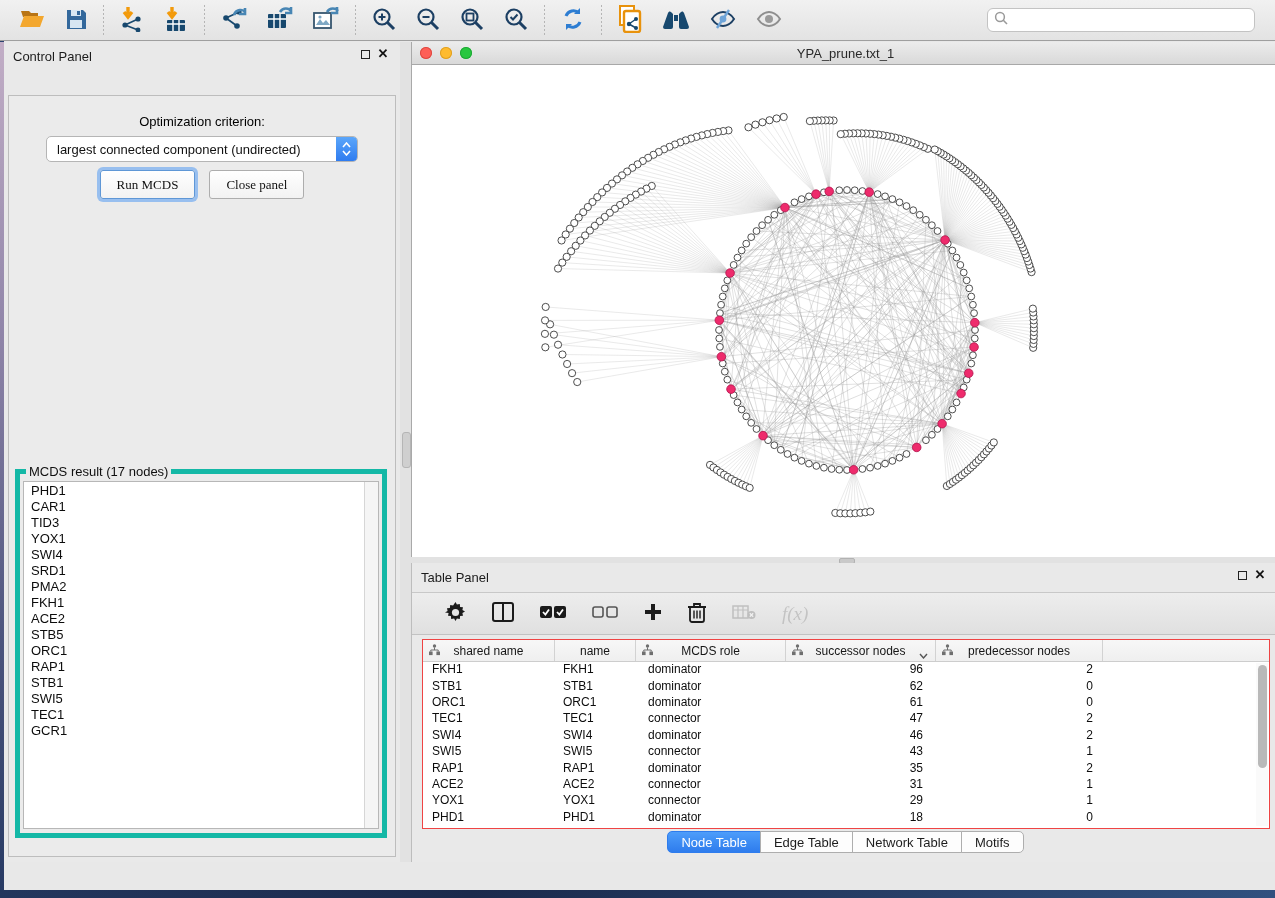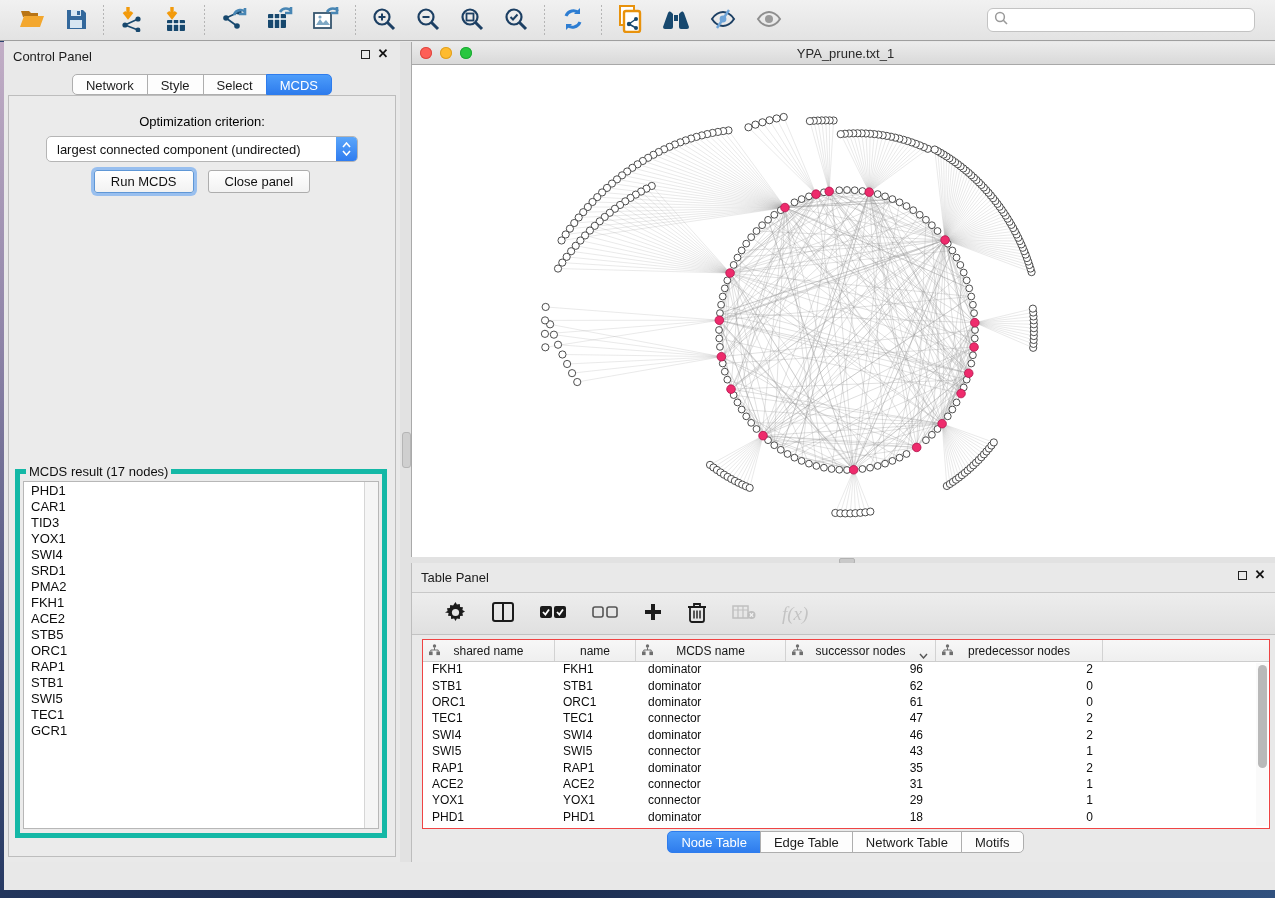--- a/index.html
+++ b/index.html
@@ -28,21 +28,21 @@
   .seg-tab:first-child{border-radius:5px 0 0 5px;margin-left:0;}
   .seg-tab:last-child{border-radius:0 5px 5px 0;}
   .seg-tab.active{background:linear-gradient(#4d9dfa,#2e7ced);border-color:#2e7ced;color:#fff;}
 
   .cp-content{position:absolute;left:4px;right:4px;top:53px;bottom:5px;border:1px solid #bdbdbd;background:#ebebeb;}
   .opt-label{position:absolute;top:18px;width:100%;text-align:center;font-size:13px;color:#000000;}
   .dropdown{position:absolute;left:37px;right:37px;top:40px;height:24px;background:#fff;border:1px solid #b5b5b5;border-radius:5px;display:flex;align-items:center;cursor:pointer;}
   .dropdown .dd-val{flex:1;font-size:13px;padding-left:10px;color:#111;white-space:nowrap;overflow:hidden;}
   .dd-stepper{width:21px;align-self:stretch;background:linear-gradient(#5ba6fa,#2f7cf0);border-radius:0 4px 4px 0;display:flex;flex-direction:column;align-items:center;justify-content:center;gap:2px;}
   .btn-row{position:absolute;top:74px;width:100%;display:flex;justify-content:center;gap:14px;}
-  .pbtn{height:23px;padding:0 16px;font-size:13px;font-family:Liberation Sans, sans-serif;background:linear-gradient(#ffffff,#f2f2f2);border:1px solid #adadad;border-radius:3px;color:#111;cursor:pointer;}
+  .pbtn{height:29px;padding:0 16px;font-size:13px;font-family:Liberation Serif, serif;background:linear-gradient(#ffffff,#f2f2f2);border:1px solid #adadad;border-radius:3px;color:#111;cursor:pointer;}
   .pbtn.focused{box-shadow:0 0 0 3px rgba(97,162,242,.6);border-color:#5f97d6;}
 
   .mcds-result{position:absolute;left:6px;right:8px;top:368px;bottom:18px;border:5px solid #14b8a6;margin:0;padding:0;}
   .mcds-result legend{font-size:13px;color:#101010;margin-left:6px;padding:0 3px;}
   .result-box{position:absolute;left:3px;right:3px;top:2px;bottom:4px;background:#fff;border:1px solid #b7b7b7;overflow:hidden;}
   .result-scroll{position:absolute;right:0;top:0;bottom:0;width:13px;background:#f5f5f5;border-left:1px solid #d6d6d6;}
   .result-list{position:absolute;left:0;top:1px;right:14px;bottom:0;}
   .result-item{font-size:13px;line-height:16px;padding-left:7px;color:#0c0c0c;}
 
   
@@ -238,26 +238,20 @@
             </svg></span>
         <input value="" style="">
       </div>
     </div>
 
     <div class="control-panel">
       <div class="panel-header">
         <span class="ph-title">Control Panel</span>
         <button class="ph-float"></button>
         <button class="ph-close">✕</button>
-      </div>
-      <div class="cp-tabs">
-        <button class="seg-tab">Network</button>
-        <button class="seg-tab">Style</button>
-        <button class="seg-tab">Select</button>
-        <button class="seg-tab active">MCDS</button>
       </div>
       <div class="cp-content">
         <div class="opt-label">Optimization criterion:</div>
         <div class="dropdown">
           <span class="dd-val">largest connected component (undirected)</span>
           <span class="dd-stepper">
               <svg width="9" height="6" viewBox="0 0 9 6">
                 <path d="M1 5l3.5-4L8 5" fill="none" stroke="#fff" stroke-width="1.6"></path>
               </svg>
               <svg width="9" height="6" viewBox="0 0 9 6">
@@ -1168,21 +1162,21 @@
             </div>
           <div class="th">
               <span class="tree"><svg width="13" height="12" viewBox="0 0 13 12">
                   <g fill="#6f6f6f">
                     <circle cx="6.5" cy="2" r="1.7"></circle>
                     <rect x="1" y="7.5" width="3.6" height="3.6"></rect>
                     <rect x="8.4" y="7.5" width="3.6" height="3.6"></rect>
                   </g>
                   <path d="M6.5 3.5v2.5M2.8 7.5V6h7.4v1.5" stroke="#6f6f6f" fill="none"></path>
                 </svg></span>
-              <span>MCDS name</span>
+              <span>MCDS role</span>
             </div>
           <div class="th">
               <span class="tree"><svg width="13" height="12" viewBox="0 0 13 12">
                   <g fill="#6f6f6f">
                     <circle cx="6.5" cy="2" r="1.7"></circle>
                     <rect x="1" y="7.5" width="3.6" height="3.6"></rect>
                     <rect x="8.4" y="7.5" width="3.6" height="3.6"></rect>
                   </g>
                   <path d="M6.5 3.5v2.5M2.8 7.5V6h7.4v1.5" stroke="#6f6f6f" fill="none"></path>
                 </svg></span>

